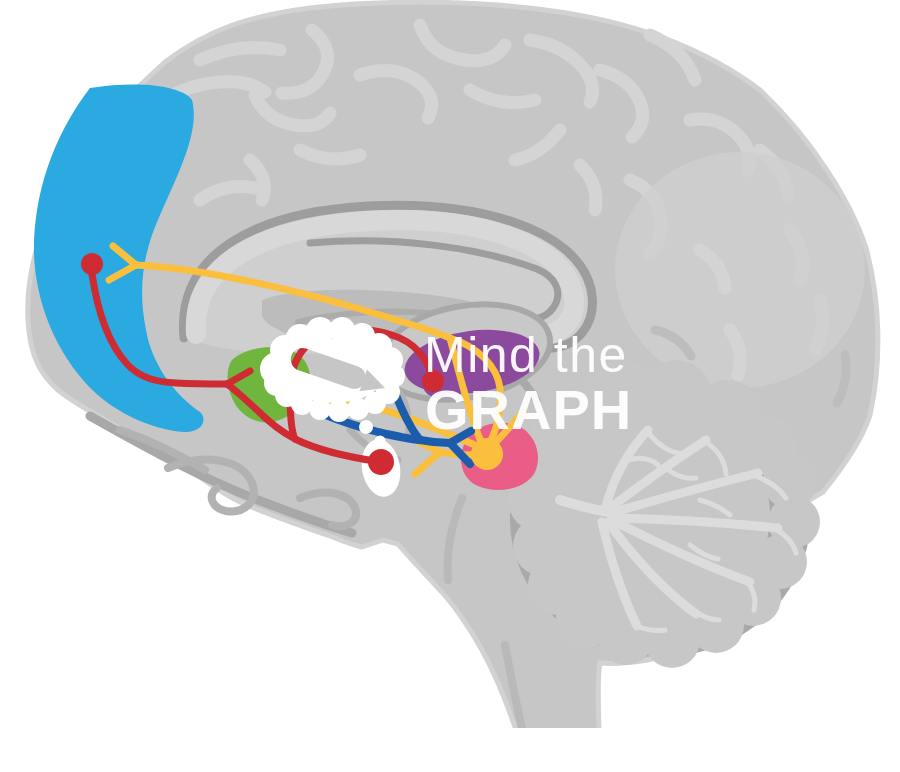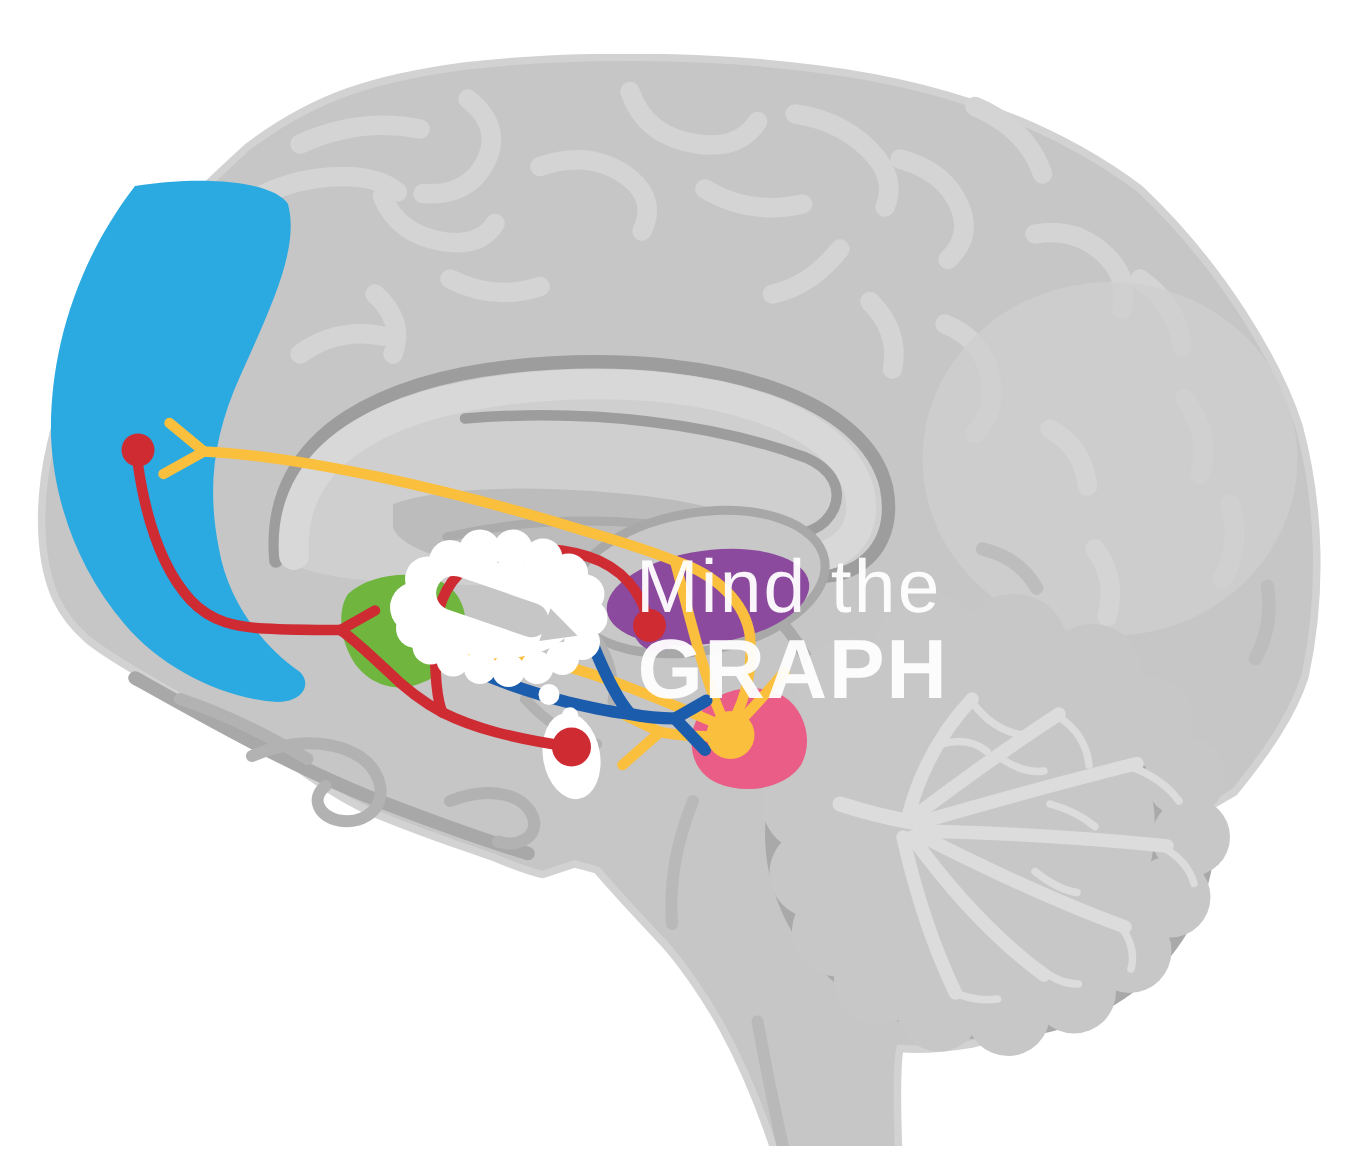--- a/index.html
+++ b/index.html
@@ -1,17 +1,17 @@
 <!DOCTYPE html>
 <html style="--bg: #ffffff; --brain-base: #c6c6c6; --brain-rim: #d2d2d2; --gyri: #d4d4d4; --gyri-dark: #bdbdbd; --medial-light: #cfcfcf; --cc-dark: #9d9d9d; --cc-light: #d8d8d8; --inner-medium: #bcbcbc; --groove: #a8a8a8; --swirl: #b2b2b2; --cereb-shadow: #a9a9a9; --cereb-fill: #c7c7c7; --arbor: #dcdcdc; --region-blue: #2ba9e1; --region-green: #6fb53e; --region-purple: #8c4a9e; --region-pink: #ea5d87; --line-red: #cf2b33; --line-yellow: #fbbf3e; --line-blue: #1c5cac; --node-white: #ffffff; --watermark: #ffffff;"><head>
 <meta charset="utf-8">
 <style>
   html,body{margin:0;padding:0;background:#ffffff;}
   #stage{position:relative;width:900px;height:728px;background:var(--bg,#ffffff);overflow:hidden;
-         font-family:"Liberation Sans", sans-serif;margin-top:36px;}
+         font-family:"Liberation Sans", sans-serif;}
   svg{display:block}
   .ln{fill:none;stroke-linecap:round;stroke-linejoin:round}
   .gy{stroke:var(--gyri);stroke-width:13;fill:none;stroke-linecap:round}
   .gyd{stroke:var(--gyri-dark);stroke-width:9;fill:none;stroke-linecap:round}
   .swirl{stroke:var(--swirl);stroke-width:8;fill:none;stroke-linecap:round}
   .vein{stroke:var(--arbor);fill:none;stroke-linecap:round}
   .wm-light{font-family:"Liberation Sans", sans-serif;font-weight:400;font-size:50px;
             letter-spacing:1.5px;fill:var(--watermark);opacity:.95}
   .wm-bold{font-family:"Liberation Sans", sans-serif;font-weight:700;font-size:56px;
            letter-spacing:1px;fill:var(--watermark);opacity:.95}

